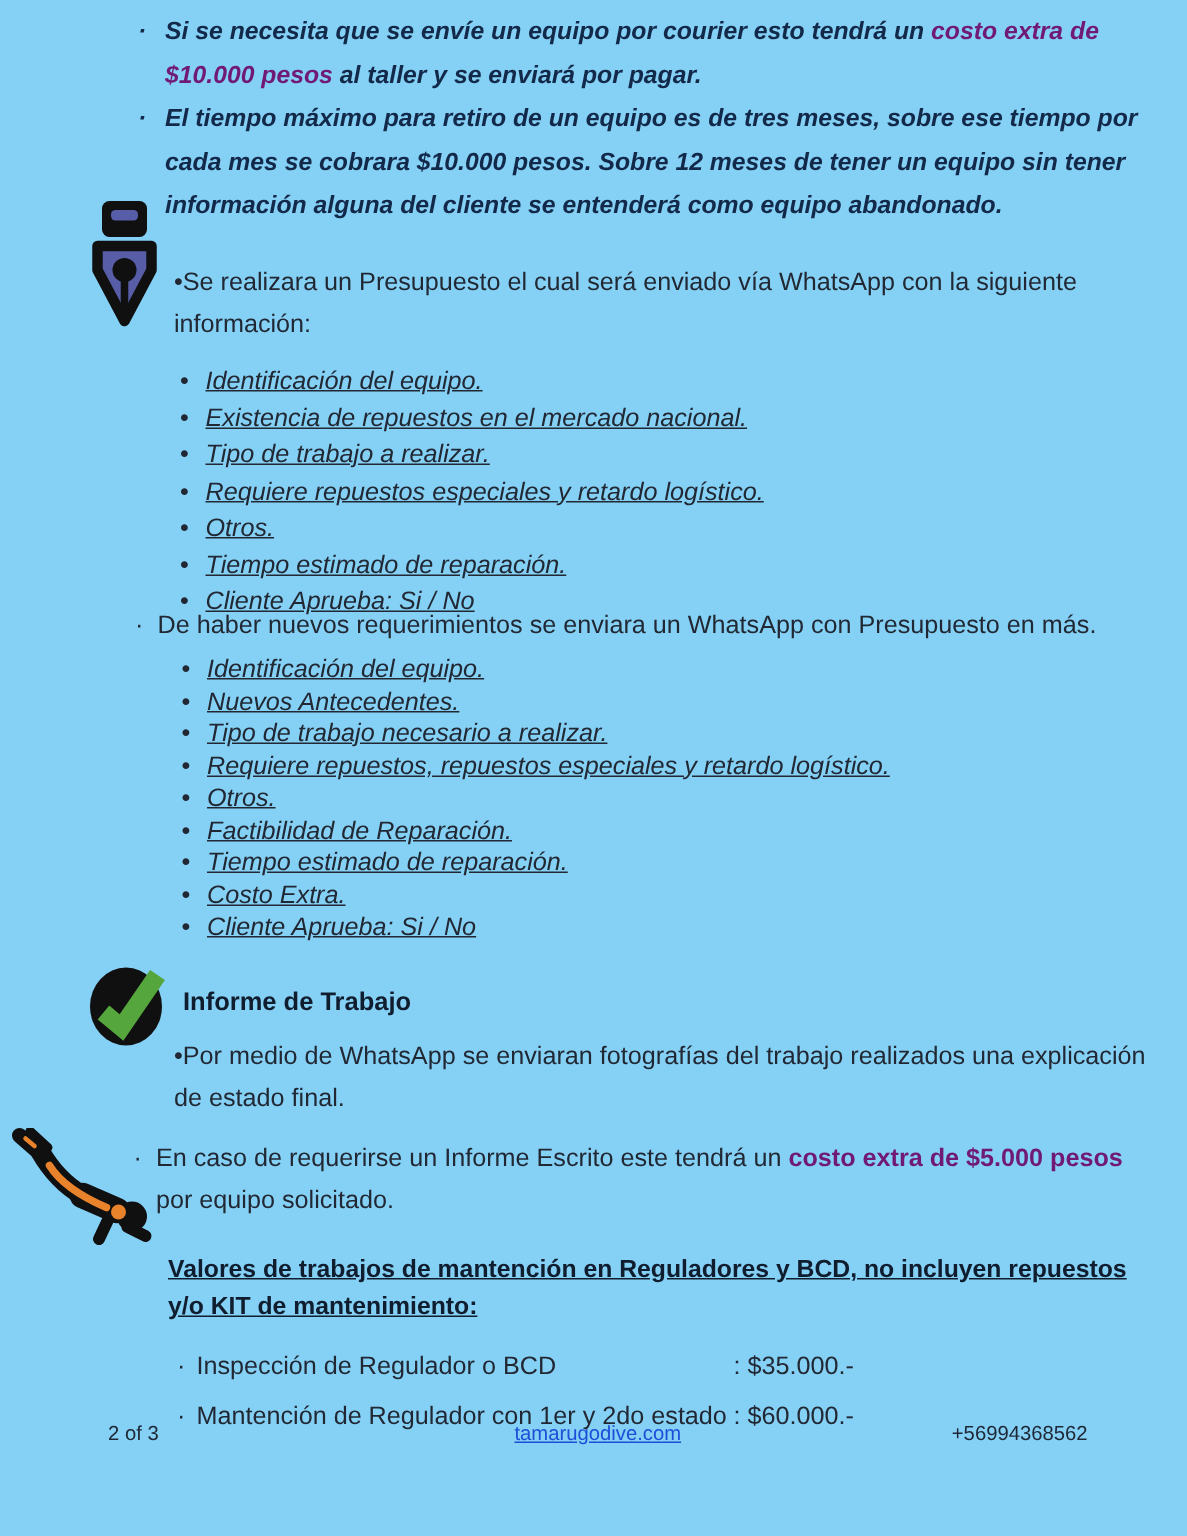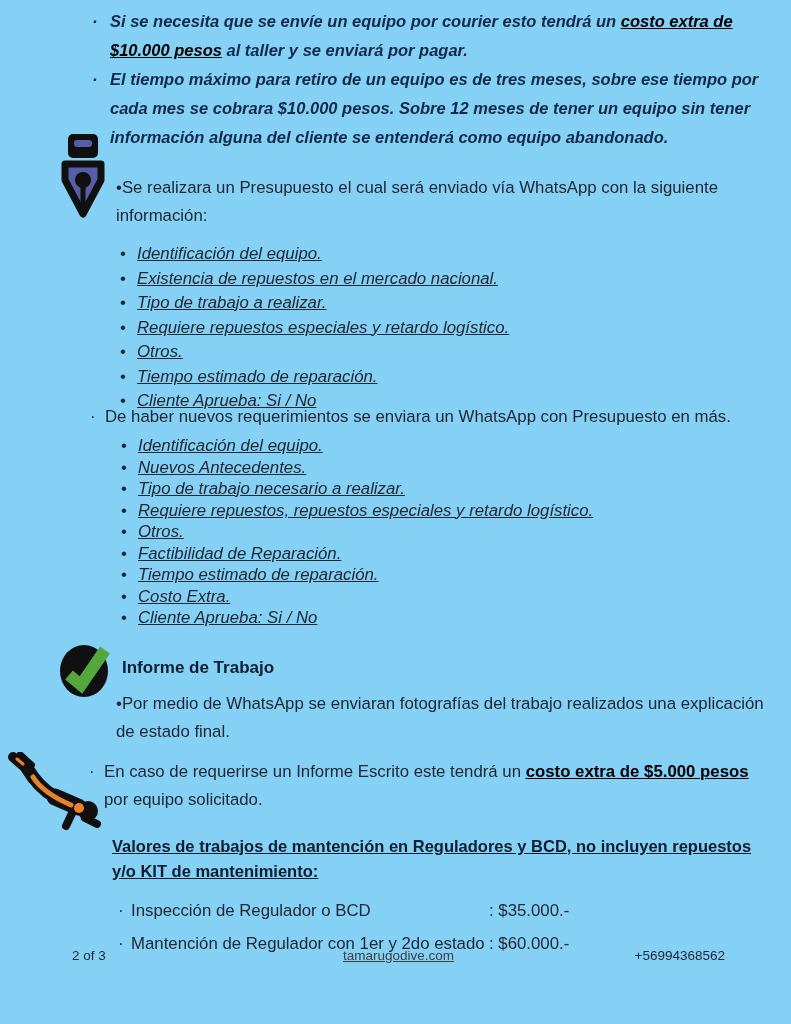--- a/index.html
+++ b/index.html
@@ -15,21 +15,21 @@
   .nowrap{white-space:nowrap;}
 
   
   #top-notes{
     left:90px;top:7px;
     font-size:16.5px;font-weight:bold;font-style:italic;
     line-height:29px;color:#13294a;
   }
   .tn-item{position:relative;padding-left:20px;}
   .tn-item::before{content:"\00b7";position:absolute;left:2px;top:0;}
-  .red{color:#000000;text-decoration:underline;}
+  .red{color:#701a75;}
 
   
   .sec-heading{
     margin:0 0 3px 18px;
     font-size:17px;font-weight:bold;color:#0f1d2e;
   }
   .para{margin:12px;line-height:28px;font-size:16.8px;color:#212833;}
   ul.ilist{list-style:none;margin:3px 0 0 16px;padding:0;font-style:italic;font-size:16.8px;}
   ul.ilist li{position:relative;padding-left:17px;text-decoration:underline;}
   ul.ilist li::before{content:"\2022";position:absolute;left:0;font-style:normal;}
@@ -62,21 +62,21 @@
 
   
   #footer{
     left:72px;right:66px;top:948px;
     display:flex;align-items:center;
     font-size:13.5px;color:#1e2735;
   }
   .fcol{flex:1;}
   .fcol.center{text-align:center;}
   .fcol.right{text-align:right;}
-  #footer .site{color:#404040;}
+  #footer .site{color:#1d4ed8;}
 
   
   .icon{display:block;line-height:0;}
   #pen-icon{left:56px;top:133px;}
   #check-icon{left:58px;top:643px;}
   #diver-icon{left:8px;top:752px;}
 </style>
 </head>
 <body>
 

